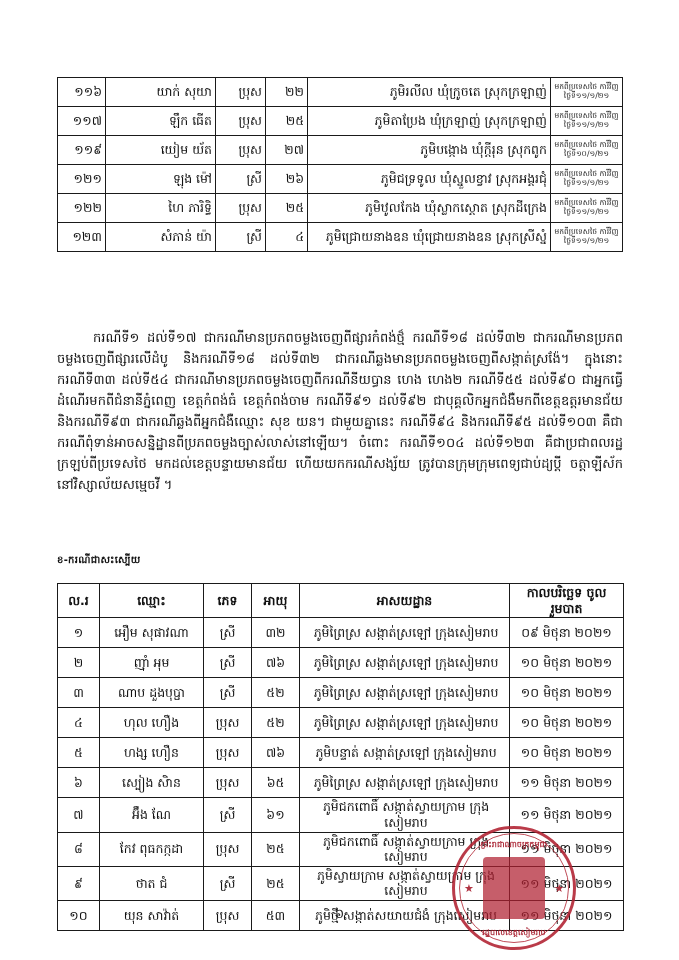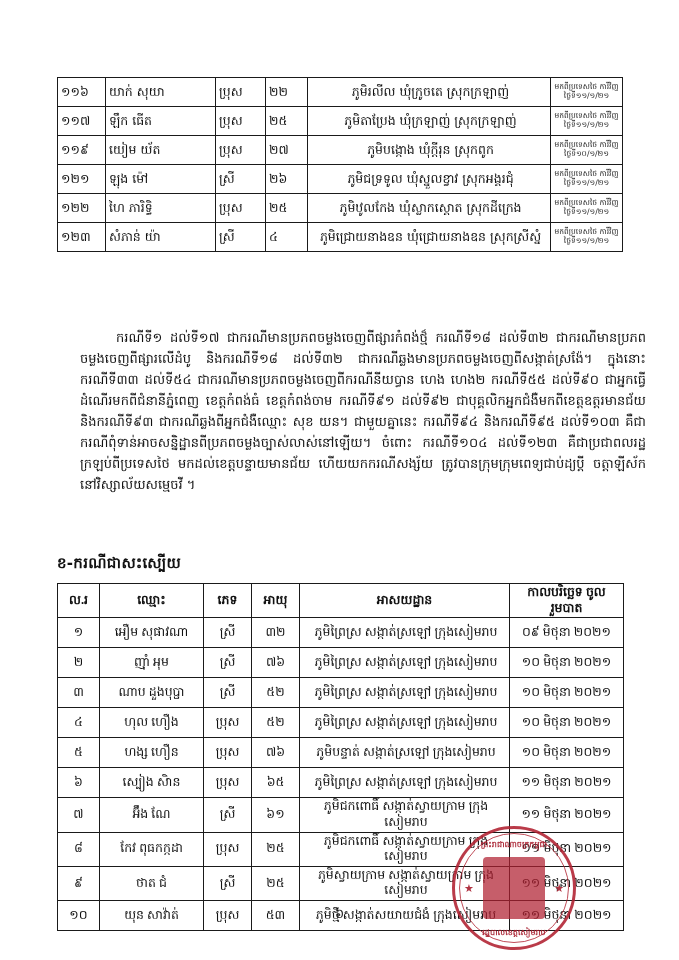--- a/index.html
+++ b/index.html
@@ -40,24 +40,24 @@
 
   
   #table-top {
     position: absolute;
     left: 57px;
     top: 77px;
     width: 565px;
   }
   #table-top td {
     height: 26px;
-    text-align: left;
+    text-align: right;
   }
   #table-top td.c-addr {
-    text-align: center;
+    text-align: right;
     padding-left: 6px;
   }
   #table-top td.c-note {
     font-size: 7.5px;
     line-height: 1.15;
     text-align: center;
     padding: 1px 2px;
     color: #1a1a1a;
     margin-top: 24px;
   }
@@ -65,40 +65,38 @@
   
   #body-paragraph {
     position: absolute;
     left: 57px;
     top: 327px;
     width: 566px;
     font-size: 13px;
     line-height: 1.62;
     text-align: justify;
     text-indent: 36px;
-    margin-left: 23px;
   }
 
   
   #section-heading {
     position: absolute;
     left: 57px;
     top: 553px;
-    font-size: 15px;
+    font-size: 10px;
     font-weight: bold;
     letter-spacing: .3px;
   }
 
   
   #table-bottom {
     position: absolute;
     left: 57px;
     top: 583px;
     width: 566px;
-    font-family: Liberation Serif, serif;
   }
   #table-bottom th {
     height: 30px;
     text-align: center;
     font-weight: bold;
     font-size: 12.5px;
   }
   #table-bottom td {
     height: 27px;
     text-align: center;

